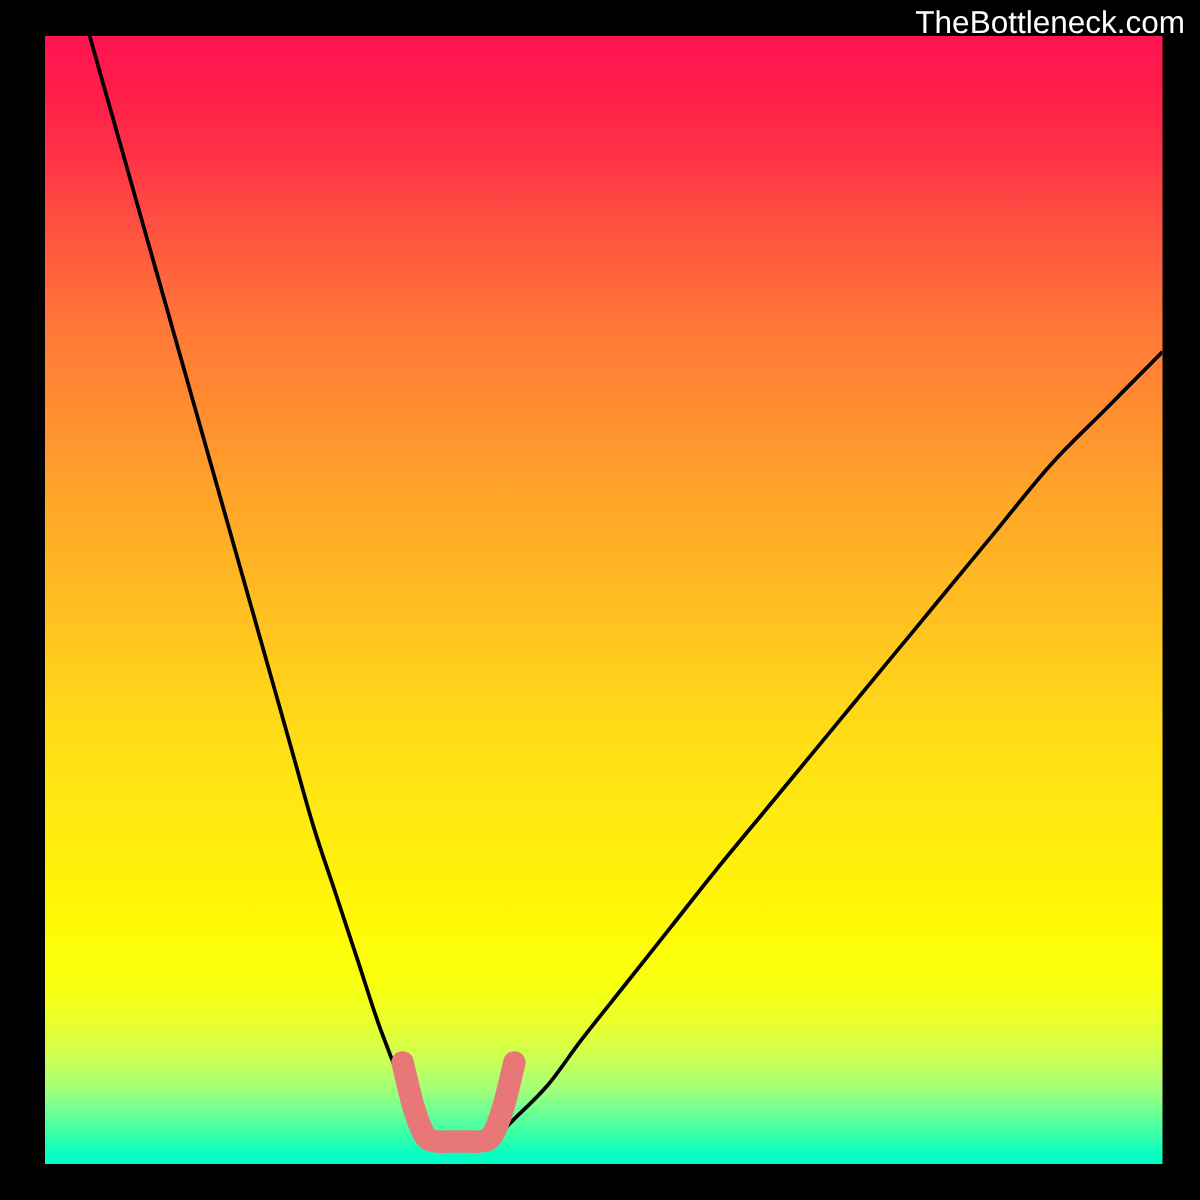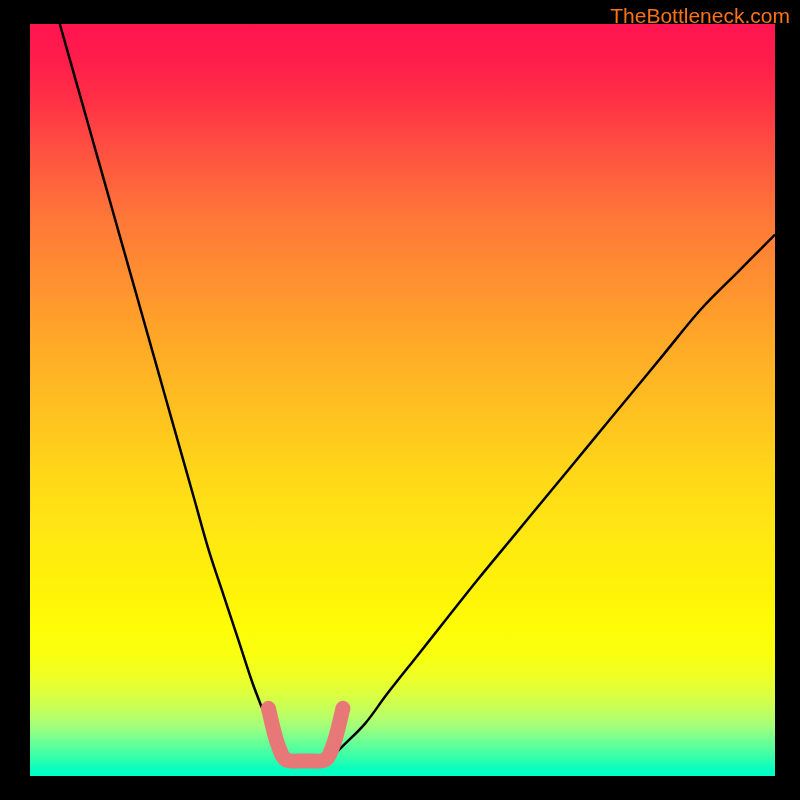--- a/index.html
+++ b/index.html
@@ -69,21 +69,21 @@
     stroke-width: 15;
     stroke-linecap: round;
     stroke-linejoin: round;
   }
   .watermark {
     position: absolute;
     top: 4px;
     right: 10px;
     font-family: Arial, sans-serif;
     font-size: 21px;
-    color: #f97316;
+    color: #ffffff;
     font-weight: 500;
   }
 </style>
 </head>
 <body>
 
 <div class="chart-container">
   <div class="plot-area">
     <div class="gradient-bg"></div>
     <svg class="plot-svg" viewBox="0 0 745 752" preserveAspectRatio="none">

